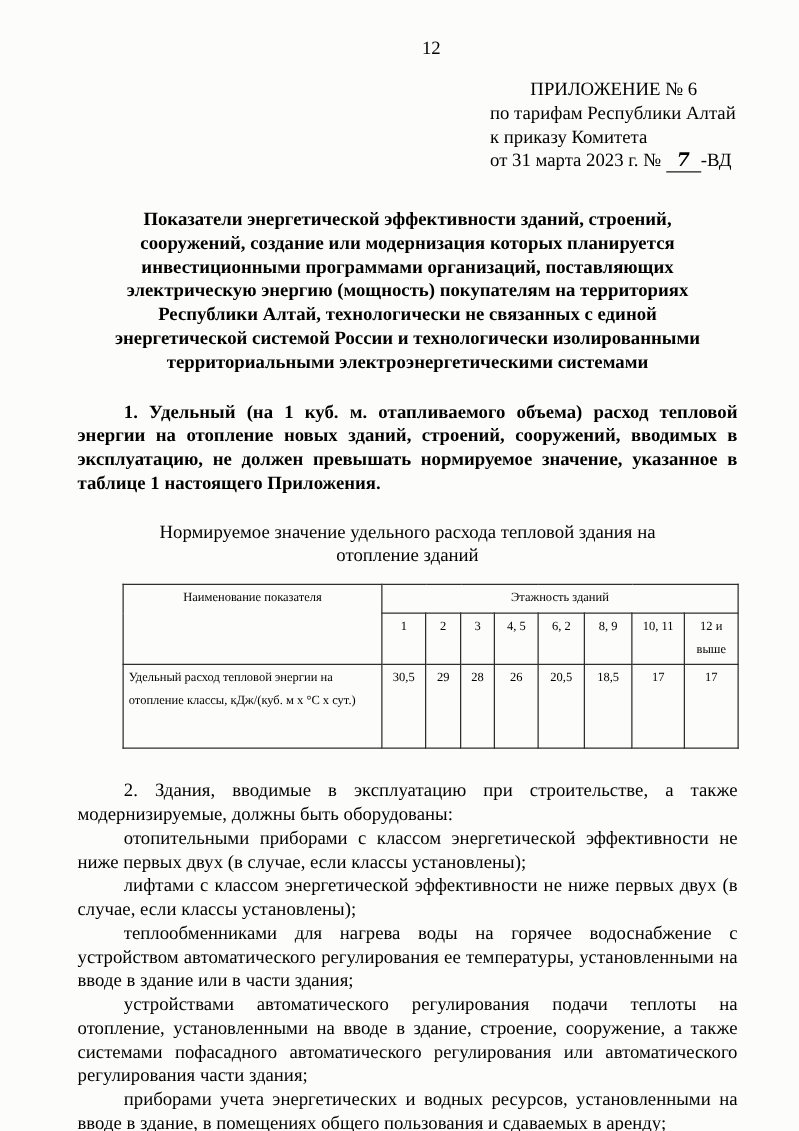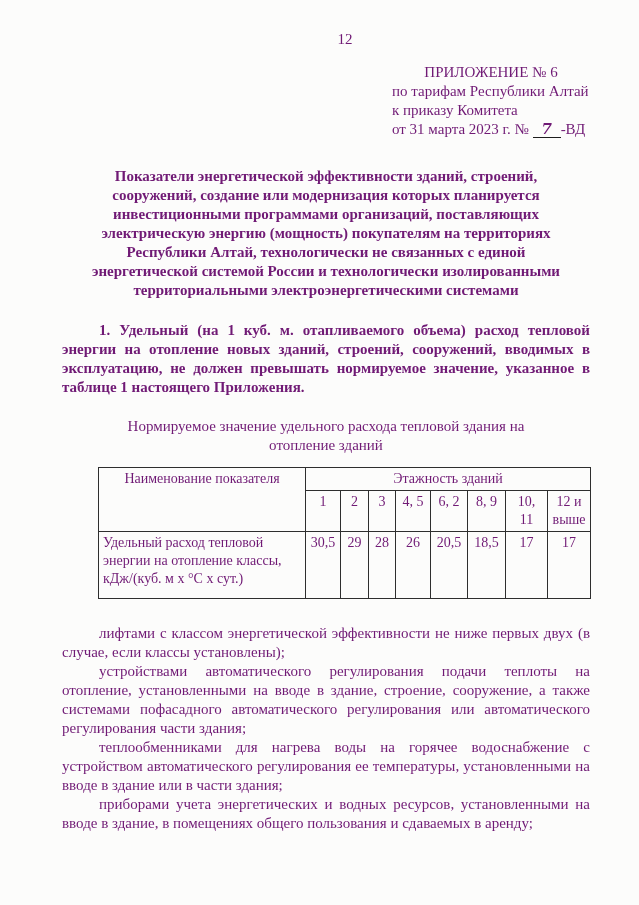--- a/index.html
+++ b/index.html
@@ -2,21 +2,21 @@
 <html lang="ru"><head>
 <meta charset="utf-8">
 <style>
   html, body { margin: 0; padding: 0; background: #e8e8e8; }
   .page {
     position: relative;
     width: 639px;
     height: 905px;
     margin: 0 auto;
     background: #fcfcfb;
-    color: #701a75;
+    color: #000000;
     font-family: "Liberation Serif", "DejaVu Serif", serif;
     font-size: 15px;
     line-height: 19px;
     box-sizing: border-box;
     padding: 30px 49px 20px 62px;
     overflow: hidden;
   }
   .page-num {
     text-align: center;
     padding-left: 38px;
@@ -54,21 +54,21 @@
   .table-caption {
     width: 445px;
     margin: 20px auto 0;
     text-align: center;
   }
   table.norm-table {
     border-collapse: collapse;
     table-layout: fixed;
     width: 492px;
     margin: 12px 0 0 36px;
-    font-size: 14px;
+    font-size: 10px;
     line-height: 18px;
   }
   table.norm-table td, table.norm-table th {
     border: 1.5px solid #2e2e2e;
     font-weight: normal;
     padding: 2px 4px;
     overflow: hidden;
   }
   td.name-col-header { text-align: center; vertical-align: top; }
   td.group-header { text-align: center; }
@@ -132,20 +132,22 @@
         <td class="value-cell">26</td>
         <td class="value-cell">20,5</td>
         <td class="value-cell">18,5</td>
         <td class="value-cell">17</td>
         <td class="value-cell">17</td>
       </tr>
     </tbody>
   </table>
 
   <div class="body-paras">
+    <p class="para">2. Здания, вводимые в эксплуатацию при строительстве, а также модернизируемые, должны быть оборудованы:</p>
+    <p class="para">отопительными приборами с классом энергетической эффективности не ниже первых двух (в случае, если классы установлены);</p>
     <p class="para">лифтами с классом энергетической эффективности не ниже первых двух (в случае, если классы установлены);</p>
+    <p class="para">теплообменниками для нагрева воды на горячее водоснабжение с устройством автоматического регулирования ее температуры, установленными на вводе в здание или в части здания;</p>
     <p class="para">устройствами автоматического регулирования подачи теплоты на отопление, установленными на вводе в здание, строение, сооружение, а также системами пофасадного автоматического регулирования или автоматического регулирования части здания;</p>
-    <p class="para">теплообменниками для нагрева воды на горячее водоснабжение с устройством автоматического регулирования ее температуры, установленными на вводе в здание или в части здания;</p>
     <p class="para">приборами учета энергетических и водных ресурсов, установленными на вводе в здание, в помещениях общего пользования и сдаваемых в аренду;</p>
 
   </div>
 
 </div>
 
 </body></html>

